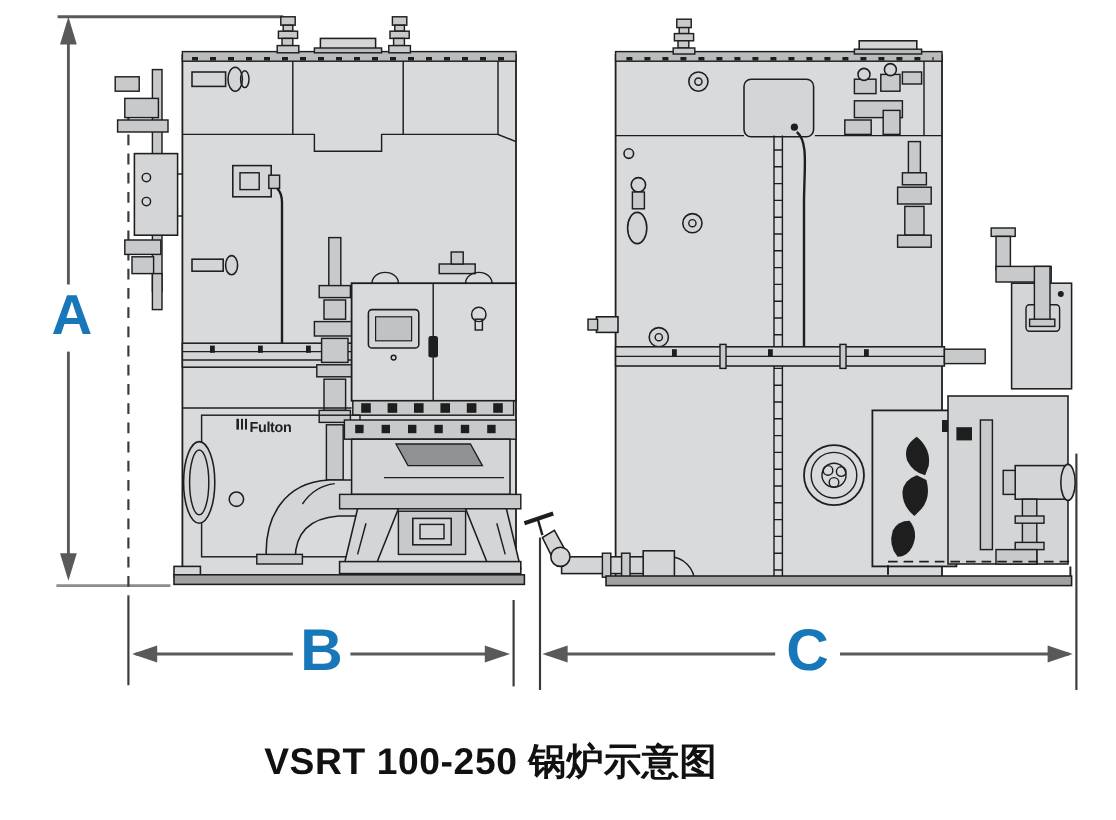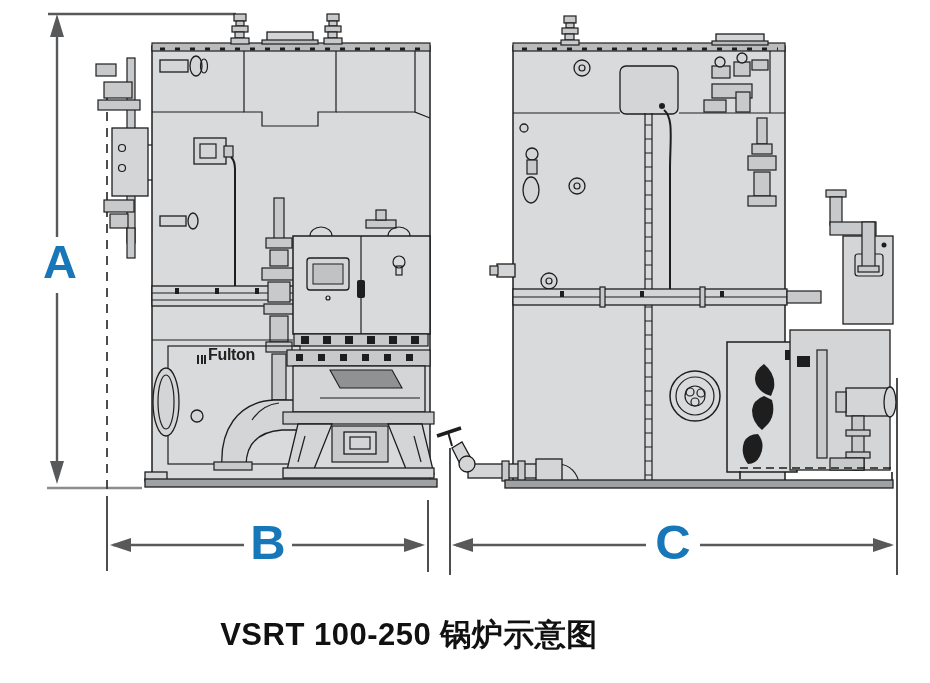--- a/index.html
+++ b/index.html
@@ -27,22 +27,22 @@
     font-weight:700;color:#1777b8;user-select:none;
   }
   .dim-a{left:36px;top:238px;width:48px;font-size:47px;}
   .dim-b{left:243px;top:518px;width:50px;font-size:49px;}
   .dim-c{left:646px;top:518px;width:54px;font-size:49px;}
   #caption{
     position:absolute;left:0;top:614px;width:818px;text-align:center;
     font-size:31px;font-weight:700;color:#111;letter-spacing:0.5px;
   }
   #fulton-logo{
-    position:absolute;left:197px;top:349px;height:15px;display:flex;align-items:flex-end;gap:2px;
-    color:#222;font-size:16px;font-weight:700;letter-spacing:-0.3px;
+    position:absolute;left:197px;top:349px;height:15px;display:flex;align-items:flex-start;gap:2px;
+    color:#222;font-size:12px;font-weight:700;letter-spacing:-0.3px;
   }
   #fulton-logo .mark{display:inline-block;width:9px;height:9px;background:
     repeating-linear-gradient(90deg,#222 0 2px,#d8dadb 2px 3.5px);}
 </style>
 </head>
 <body>
 
 <div id="stage">
 
 <svg width="930" height="683" viewBox="0 0 930 683">

